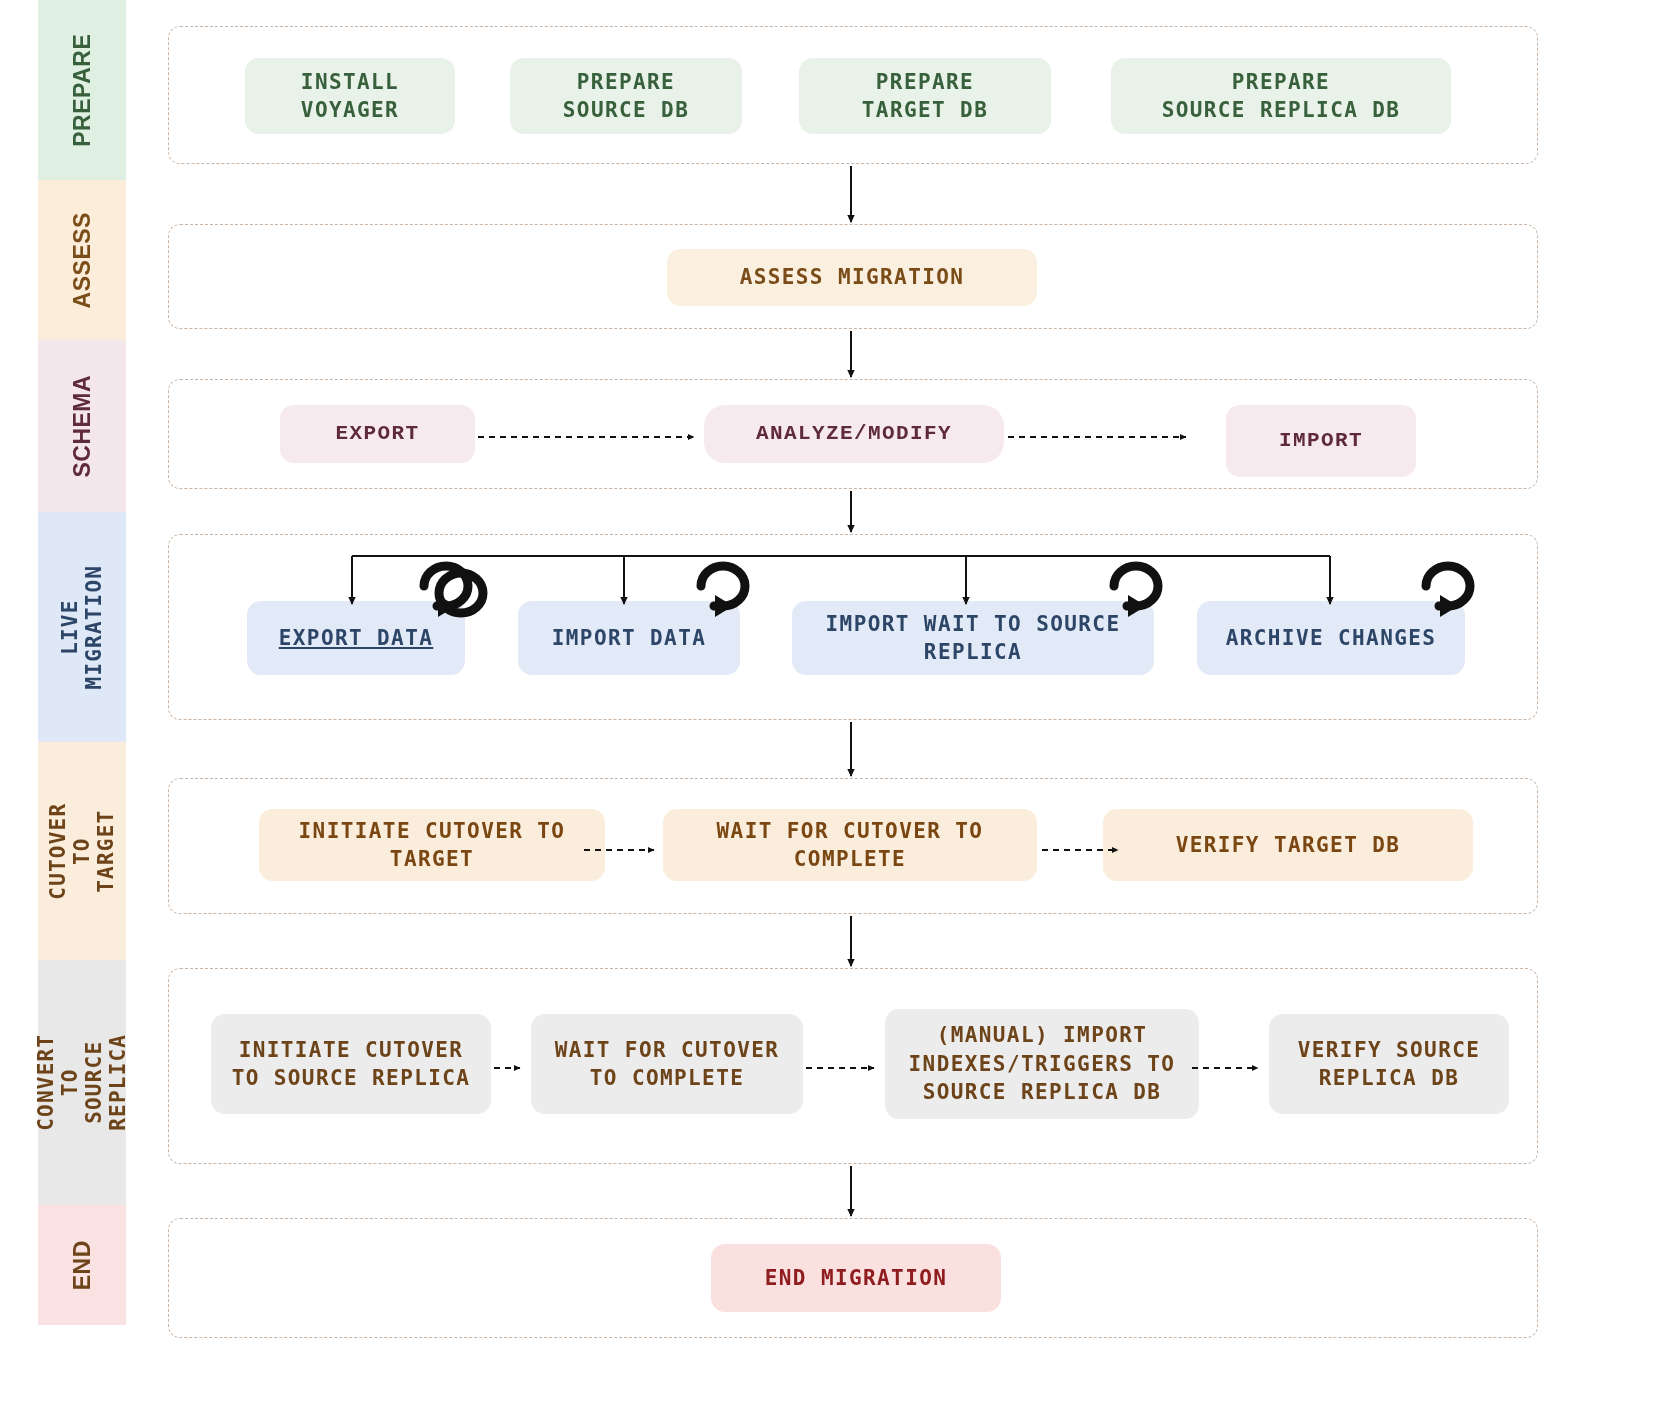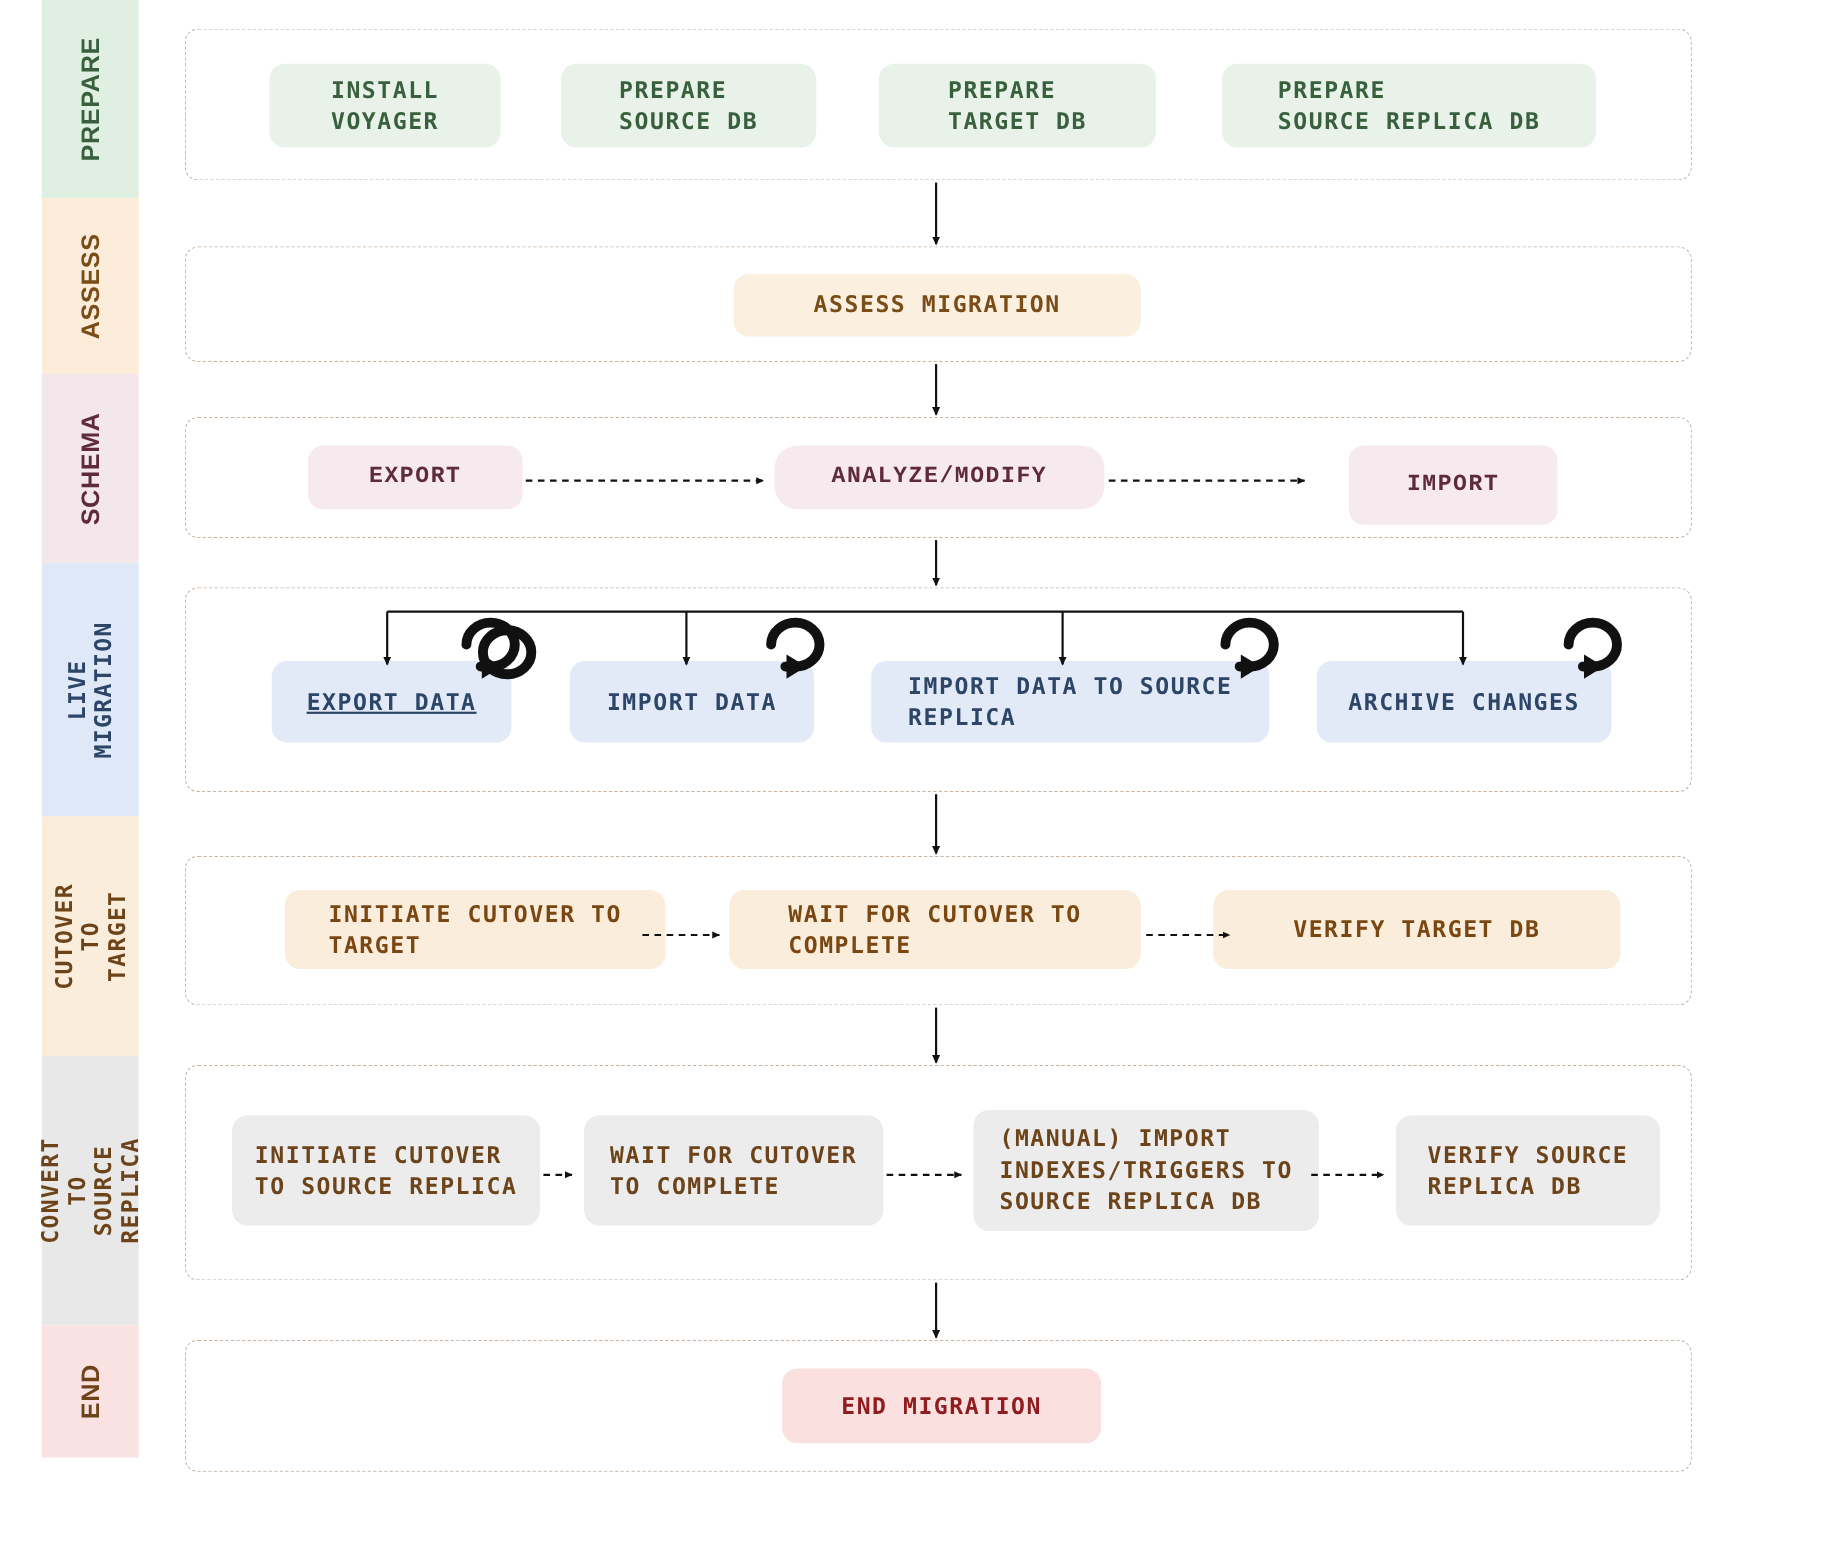--- a/index.html
+++ b/index.html
@@ -57,21 +57,21 @@
     border-radius: 12px;
     background: transparent;
   }
 
   .node {
     position: absolute;
     border-radius: 14px;
     display: flex;
     align-items: center;
     justify-content: center;
-    text-align: left;
+    text-align: center;
     font-weight: 700;
     font-size: 21px;
     letter-spacing: 1.4px;
     line-height: 1.35;
     padding: 8px 14px;
     white-space: pre-line;
   }
 
   
   .n-prepare { background: #e9f2e9; color: #38603c; }
@@ -147,21 +147,21 @@
 
   <div class="row" style="top:379px;height:110px;">
     <div class="node n-schema" style="left:111px;top:25px;width:195px;height:58px;">EXPORT</div>
     <div class="node n-schema" style="left:535px;top:25px;width:300px;height:58px;border-radius:21px;">ANALYZE/MODIFY</div>
     <div class="node n-schema" style="left:1057px;top:25px;width:190px;height:72px;">IMPORT</div>
   </div>
 
   <div class="row" style="top:534px;height:186px;">
     <div class="node n-live" style="left:78px;top:66px;width:218px;height:74px;text-decoration:underline;">EXPORT DATA</div>
     <div class="node n-live" style="left:349px;top:66px;width:222px;height:74px;">IMPORT DATA</div>
-    <div class="node n-live" style="left:623px;top:66px;width:362px;height:74px;">IMPORT DATA TO SOURCE
+    <div class="node n-live" style="left:623px;top:66px;width:362px;height:74px;">IMPORT WAIT TO SOURCE
 REPLICA</div>
     <div class="node n-live" style="left:1028px;top:66px;width:268px;height:74px;">ARCHIVE CHANGES</div>
   </div>
 
   <div class="row" style="top:778px;height:136px;">
     <div class="node n-cutover" style="left:42px;top:30px;width:346px;height:72px;margin-left:48px;">INITIATE CUTOVER TO
 TARGET</div>
     <div class="node n-cutover" style="left:494px;top:30px;width:374px;height:72px;">WAIT FOR CUTOVER TO
 COMPLETE</div>
     <div class="node n-cutover" style="left:934px;top:30px;width:370px;height:72px;">VERIFY TARGET DB</div>

